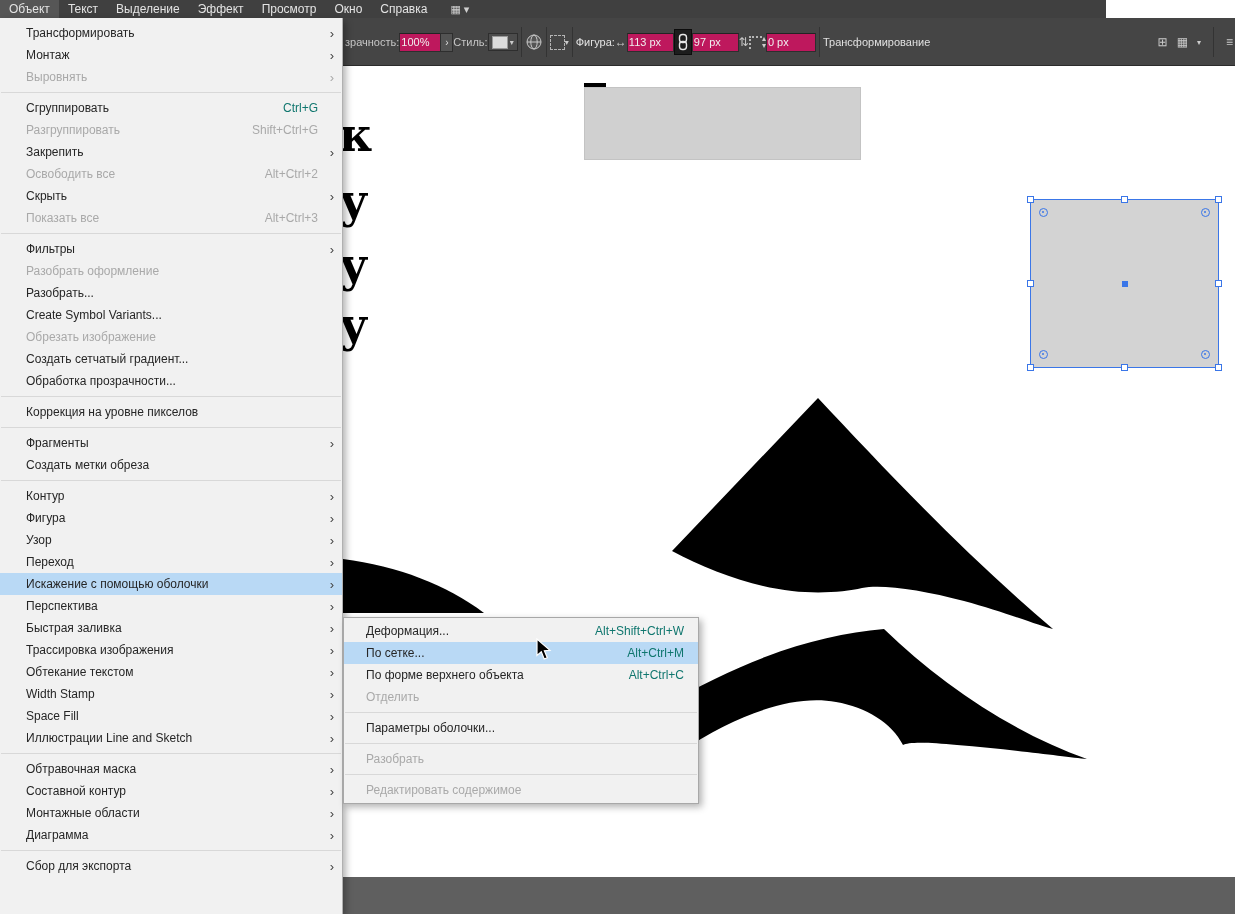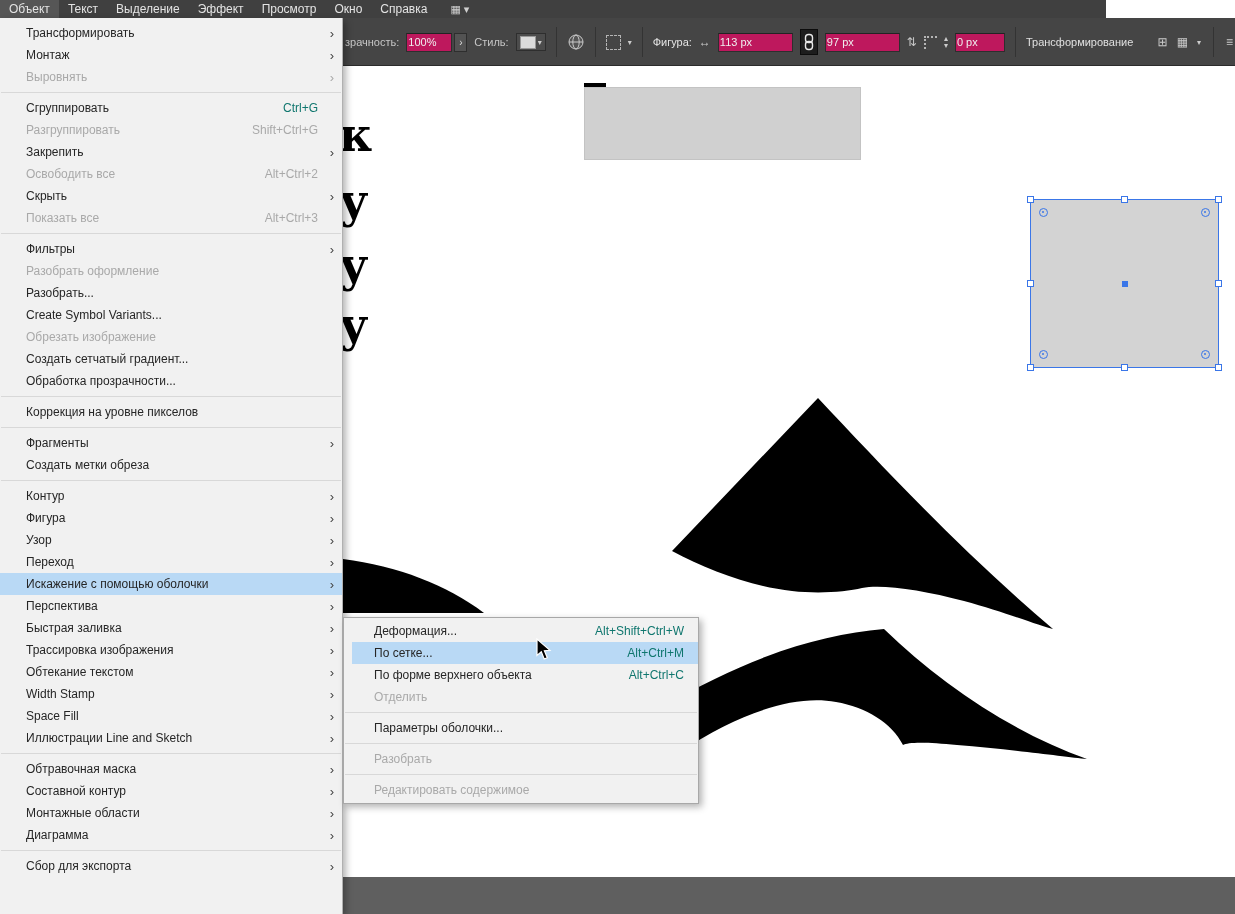--- a/index.html
+++ b/index.html
@@ -23,42 +23,42 @@
   .cw::after{content:'';position:absolute;left:2px;top:2px;width:2px;height:2px;border-radius:50%;background:#3a76e8;}
   .cw-nw{left:8px;top:8px}.cw-ne{right:8px;top:8px}.cw-sw{left:8px;bottom:8px}.cw-se{right:8px;bottom:8px}
   .cp{position:absolute;left:calc(50% - 3px);top:calc(50% - 3px);width:6px;height:6px;background:#3a76e8;}
   .bottom-bar{position:absolute;left:0;top:877px;width:1235px;height:37px;background:#5f5f5f;z-index:2;}
   
   .menubar{position:absolute;left:0;top:0;width:1106px;height:18px;background:#404040;z-index:5;display:flex;align-items:stretch;font-size:12px;color:#e3e3e3;}
   .mb-item{padding:0 9px;line-height:18px;cursor:default;}
   .mb-item.active{background:#565656;}
   .ws{display:flex;align-items:center;gap:3px;margin-left:14px;color:#cfcfcf;font-size:11px;}
   .control-bar{position:absolute;left:0;top:18px;width:1235px;height:48px;background:#454545;border-bottom:1px solid #2b2b2b;z-index:5;box-sizing:border-box;}
-  .cb-row{position:absolute;left:345px;top:0;height:48px;display:flex;align-items:center;gap:7px;font-size:11px;color:#c9c9c9;white-space:nowrap;}
+  .cb-row{position:absolute;left:345px;top:0;height:48px;display:flex;align-items:center;font-size:11px;color:#c9c9c9;white-space:nowrap;}
   .cb-label{color:#c6c6c6;}
   .cb-label.strong{color:#e4e4e4;}
   .cb-field{background:#be185d;border:1px solid #2e2e2e;border-top-color:#232323;color:#efefef;height:19px;font:11px "Liberation Sans",sans-serif;padding:0 1px;box-sizing:border-box;}
-  .w44{width:46px}.w56{width:75px}.w48{width:50px}
+  .w44{width:46px}.w56{width:47px}.w48{width:50px}
   .cb-btn{display:inline-flex;align-items:center;justify-content:center;width:13px;height:19px;background:#535353;border:1px solid #2e2e2e;margin-left:-5px;color:#ddd;font-size:10px;box-sizing:border-box;}
   .vsep{width:1px;height:30px;background:#333;margin:0 3px;}
   .swatch-wrap{display:inline-flex;align-items:center;gap:2px;padding:2px 3px;border:1px solid #2e2e2e;background:#4c4c4c;height:18px;box-sizing:border-box;}
   .swatch{width:14px;height:11px;background:#dcdcdc;border:1px solid #999;}
   .mini{font-size:8px;color:#ccc;}
   .icon-dashed{width:13px;height:13px;border:1px dashed #b5b5b5;display:inline-block;}
   .icon-corner{width:11px;height:11px;border-left:2px dotted #b5b5b5;border-top:2px dotted #b5b5b5;display:inline-block;}
   .stepper{display:inline-flex;flex-direction:column;line-height:7px;font-size:8px;color:#ccc;justify-content:center;}
   .link-btn{width:18px;height:26px;background:#1d1d1d;border:1px solid #0c0c0c;display:inline-flex;align-items:center;justify-content:center;box-sizing:border-box;}
   .cb-link{color:#e0e0e0;}
   .cb-glyph{color:#c9c9c9;font-size:12px;}
   .cb-right{position:absolute;right:0;top:0;height:48px;display:flex;align-items:center;gap:9px;padding-right:2px;color:#c9c9c9;font-size:13px;}
   
   .menu-panel{position:absolute;left:0;top:18px;width:343px;bottom:0;background:#f1f1f1;border-right:1px solid #b0b0b0;box-shadow:3px 3px 7px rgba(0,0,0,.3);z-index:10;padding-top:4px;box-sizing:border-box;overflow:hidden;}
   .submenu-panel{position:absolute;left:343px;top:617px;width:356px;background:#f1f1f1;border:1px solid #a8a8a8;box-shadow:3px 3px 7px rgba(0,0,0,.3);z-index:11;padding:2px 0;box-sizing:border-box;}
   .mitem{height:22px;display:flex;align-items:center;padding:0 8px 0 26px;font-size:12px;color:#262626;cursor:default;}
-  .submenu-panel .mitem{padding-left:22px;margin-left:8px;}
+  .submenu-panel .mitem{padding-left:22px;}
   .mright{margin-left:auto;display:flex;align-items:center;}
   .mshort{color:#0f766e;margin-right:16px;font-size:12px;}
   .submenu-panel .mshort{margin-right:6px;}
   .marrow{width:10px;text-align:right;font-size:13px;color:#444;}
   .mitem.dis{color:#a9a9a9;}
   .mitem.dis .mshort,.mitem.dis .marrow{color:#a9a9a9;}
   .mitem.hl{background:#b9d9f5;}
   .msep{height:1px;background:#d8d8d8;margin:4px 1px;}
   
   .cursor{position:absolute;left:536px;top:638px;z-index:50;pointer-events:none;}

